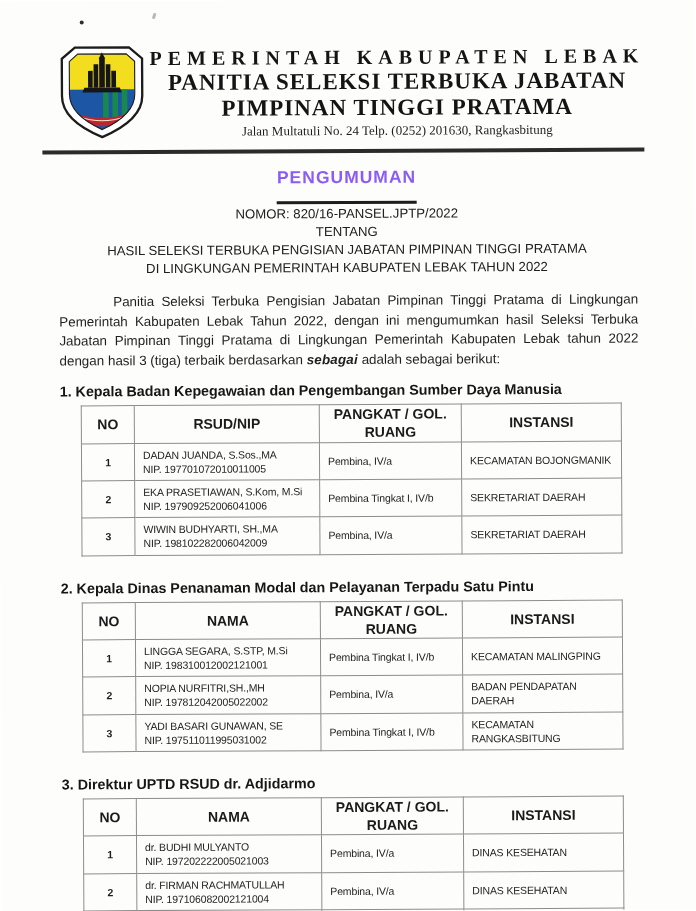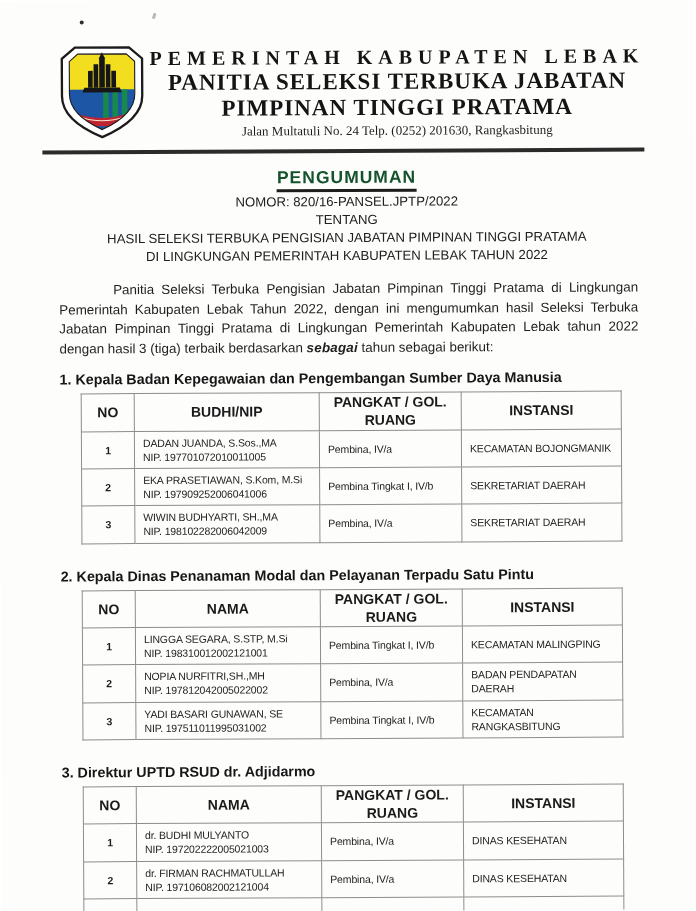--- a/index.html
+++ b/index.html
@@ -24,22 +24,22 @@
   .logo-wrap { width:86px; flex:0 0 86px; margin-left:10px; }
   .lh-text { flex:1; text-align:center; font-family:"Liberation Serif","DejaVu Serif",serif; color:#141414; padding-top:2px; }
   .lh-gov   { font-size:20px; font-weight:bold; letter-spacing:6px; white-space:nowrap; }
   .lh-com1  { font-size:23px; font-weight:bold; letter-spacing:1px; line-height:1.12; }
   .lh-com2  { font-size:23px; font-weight:bold; letter-spacing:1px; line-height:1.12; }
   .lh-addr  { font-size:13px; margin-top:2px; color:#1c1c1c; }
   .rule { height:4px; background:#2b2b2b; margin:9px 50px 0 44px; }
 
   
   .title-block { text-align:center; margin-top:13px; line-height:1.3; }
-  .t-head { display:inline-block; font-size:17.5px; font-weight:bold; letter-spacing:1px; color:#14532d;
-            border-bottom:3px solid #1d1d1d; padding-bottom:0px; }
+  .t-head { display:inline-block; font-size:17.5px; font-weight:bold; letter-spacing:1px; color:#8b5cf6;
+            border-bottom:3px solid #1d1d1d; padding-bottom:12px; }
   .t-line { font-size:13.2px; color:#202020; margin-top:1px; }
 
   
   .intro { margin:15px 57px 0 60px; font-size:13.4px; line-height:1.45; text-align:justify;
            text-indent:54px; color:#1f1f1f; }
   .intro b i { letter-spacing:0.2px; }
 
   
   .sec { margin:0 50px 0 60px; }
   .sec-title { font-size:14.3px; font-weight:bold; color:#161616; margin:13px 0 6px 0; }
@@ -99,35 +99,35 @@
   <div class="rule"></div>
 
   <div class="title-block">
     <div><span class="t-head">PENGUMUMAN</span></div>
     <div class="t-line">NOMOR: 820/16-PANSEL.JPTP/2022</div>
     <div class="t-line">TENTANG</div>
     <div class="t-line">HASIL SELEKSI TERBUKA PENGISIAN JABATAN PIMPINAN TINGGI PRATAMA</div>
     <div class="t-line">DI LINGKUNGAN PEMERINTAH KABUPATEN LEBAK TAHUN 2022</div>
   </div>
 
-  <p class="intro"><span>Panitia Seleksi Terbuka Pengisian Jabatan Pimpinan Tinggi Pratama di Lingkungan Pemerintah Kabupaten Lebak Tahun 2022, dengan ini mengumumkan hasil Seleksi Terbuka Jabatan Pimpinan Tinggi Pratama di Lingkungan Pemerintah Kabupaten Lebak tahun 2022 dengan hasil 3 (tiga) terbaik berdasarkan </span><b><i>sebagai</i></b><span> tahun sebagai berikut:</span></p>
+  <p class="intro"><span>Panitia Seleksi Terbuka Pengisian Jabatan Pimpinan Tinggi Pratama di Lingkungan Pemerintah Kabupaten Lebak Tahun 2022, dengan ini mengumumkan hasil Seleksi Terbuka Jabatan Pimpinan Tinggi Pratama di Lingkungan Pemerintah Kabupaten Lebak tahun 2022 dengan hasil 3 (tiga) terbaik berdasarkan </span><b><i>sebagai</i></b><span> adalah sebagai berikut:</span></p>
 
   <section class="sec">
     <h3 class="sec-title">1. Kepala Badan Kepegawaian dan Pengembangan Sumber Daya Manusia</h3>
     <table class="tbl">
       <colgroup>
           <col class="c-no">
           <col class="c-nama">
           <col class="c-pangkat">
           <col class="c-instansi">
         </colgroup>
       <thead>
         <tr>
           <th>NO</th>
-          <th>BUDHI/NIP</th>
+          <th>RSUD/NIP</th>
           <th>PANGKAT / GOL. RUANG</th>
           <th>INSTANSI</th>
         </tr>
       </thead>
       <tbody>
         <tr>
           <td class="no">1</td>
           <td>
             <div>DADAN JUANDA, S.Sos.,MA</div>
             <div>NIP. 197701072010011005</div>

